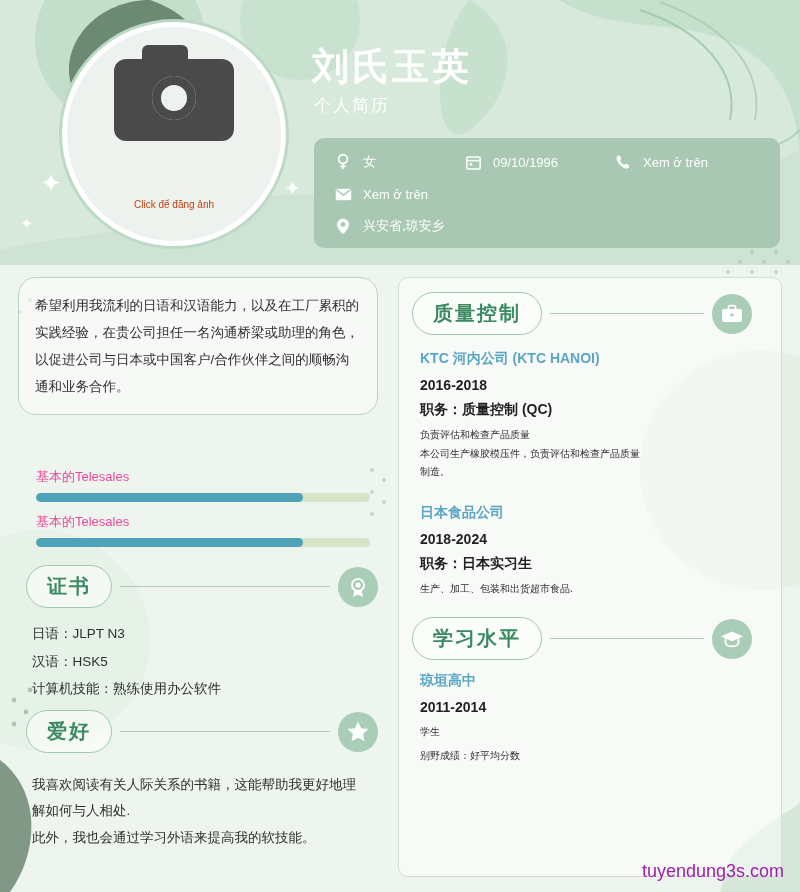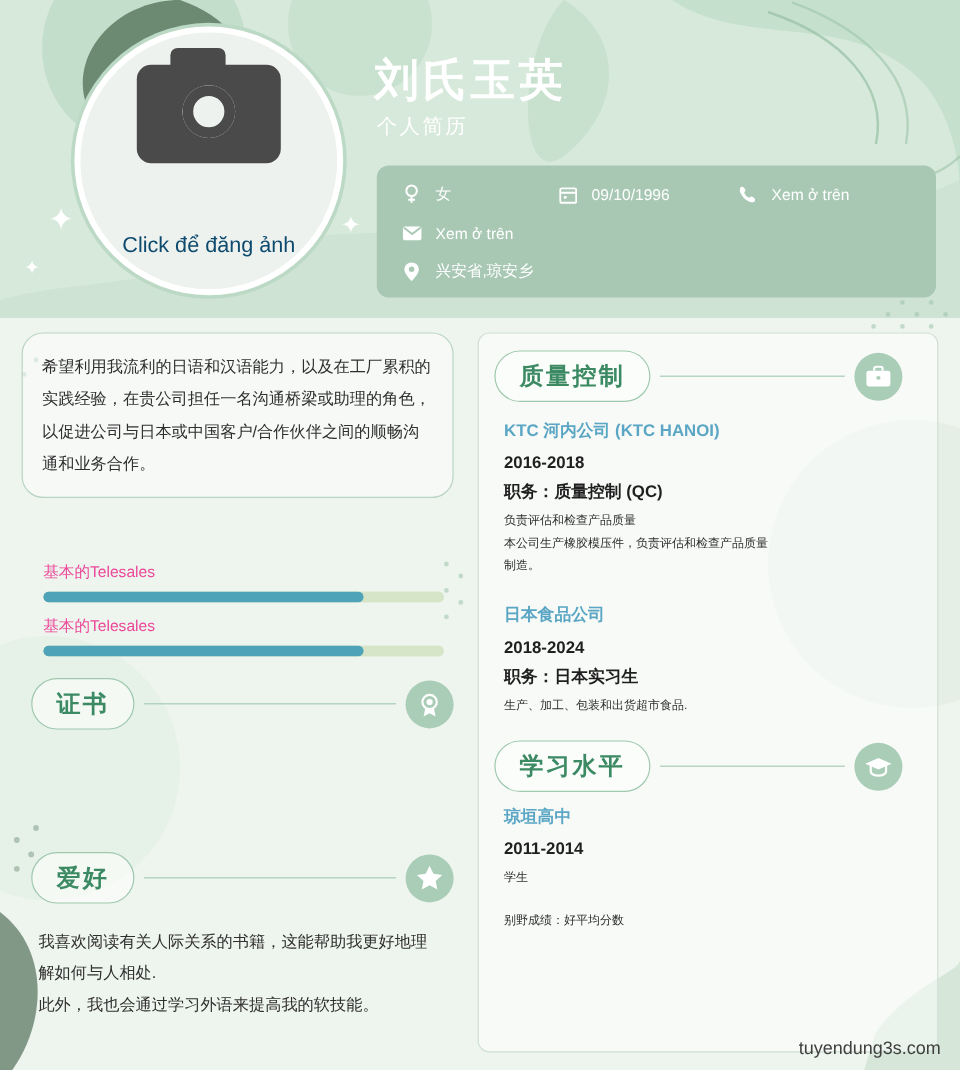--- a/index.html
+++ b/index.html
@@ -44,21 +44,21 @@
     content: ""; position: absolute; left: 28px; top: -14px;
     width: 46px; height: 16px; background: #4a4a4a; border-radius: 6px 6px 0 0;
   }
   .cam:after {
     content: ""; position: absolute; left: 38px; top: 17px;
     width: 44px; height: 44px; border-radius: 50%;
     background: #eef2ee;
     box-shadow: inset 0 0 0 9px #4a4a4a;
   }
   .photo-label {
-    font-size: 18px; color: #0c4a6e; margin-top: 44px;
+    font-size: 10px; color: #c2410c; margin-top: 44px;
   }
   .sparkle { position: absolute; color: #ffffff; font-size: 26px; line-height: 1; }
 
   .name {
     position: absolute; left: 312px; top: 42px;
     font-size: 37px; font-weight: bold; color: #ffffff;
     letter-spacing: 3px;
   }
   .subtitle {
     position: absolute; left: 314px; top: 94px;
@@ -130,21 +130,21 @@
     border-radius: 10px;
   }
   .job { position: absolute; left: 420px; width: 344px; }
   .job-title { font-size: 14px; font-weight: bold; color: #5ba6c4; margin-bottom: 9px; }
   .job-date { font-size: 14px; font-weight: bold; color: #1f1f1f; margin-bottom: 8px; }
   .job-role { font-size: 14px; font-weight: bold; color: #1f1f1f; margin-bottom: 7px; }
   .job-desc { font-size: 10px; color: #2f2f2f; line-height: 1.85; }
 
   .watermark {
     position: absolute; right: 16px; bottom: 10px;
-    font-size: 15px; color: #404040;
+    font-size: 18px; color: #a21caf;
   }
 </style>
 </head>
 <body>
 
 <div class="page">
 
   <div class="bg">
     <svg width="800" height="892" viewBox="0 0 800 892">
 
@@ -284,20 +284,25 @@
     <div class="sec-pill">证书</div>
     <div class="sec-line"></div>
     <div class="sec-circle">
       <svg width="22" height="22" viewBox="0 0 22 22">
           <circle cx="11" cy="9" r="6" fill="none" stroke="#fff" stroke-width="1.8"></circle>
           <circle cx="11" cy="9" r="2.6" fill="#fff"></circle>
           <path d="M7.4 14 L6 21 L11 18.4 L16 21 L14.6 14" fill="#fff"></path>
         </svg>
     </div>
   </div>
+  <div class="cert-list">
+    <div>日语：JLPT N3</div>
+    <div>汉语：HSK5</div>
+    <div>计算机技能：熟练使用办公软件</div>
+  </div>
 
   <div class="sec-head" style="left:26px; top:710px; width:352px;">
     <div class="sec-pill">爱好</div>
     <div class="sec-line"></div>
     <div class="sec-circle">
       <svg width="24" height="23" viewBox="0 0 24 23">
           <path d="M12 1.5 L15.2 8.2 L22.5 9.1 L17.1 14.1 L18.5 21.3 L12 17.8 L5.5 21.3 L6.9 14.1 L1.5 9.1 L8.8 8.2 Z" fill="#fff"></path>
         </svg>
     </div>
   </div>
@@ -344,19 +349,19 @@
       <svg width="24" height="18" viewBox="0 0 24 18">
           <path d="M12 1.6 L23 6.4 L12 11.2 L1 6.4 Z" fill="#fff"></path>
           <path d="M5.6 8.4 V13 C5.6 15 8.6 16.4 12 16.4 C15.4 16.4 18.4 15 18.4 13 V8.4" fill="none" stroke="#fff" stroke-width="1.8"></path>
         </svg>
     </div>
   </div>
 
   <div class="job" style="top:672px;">
     <div class="job-title">琼垣高中</div>
     <div class="job-date">2011-2014</div>
-    <div class="job-desc" style="margin-bottom:17px;">学生</div>
+    <div class="job-desc" style="margin-bottom:5px;">学生</div>
     <div class="job-desc">别野成绩：好平均分数</div>
   </div>
 
 
   <div class="watermark">tuyendung3s.com</div>
 </div>
 
 </body></html>

